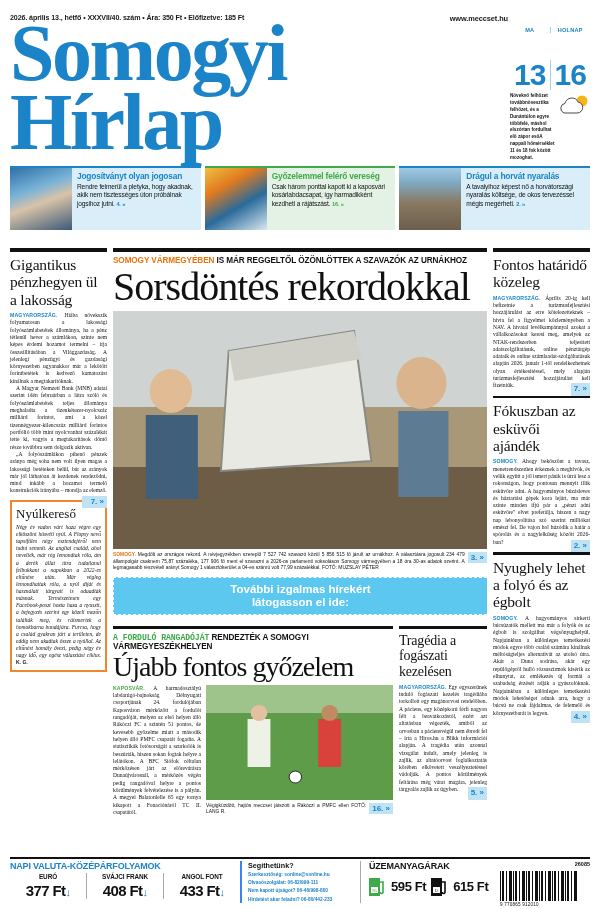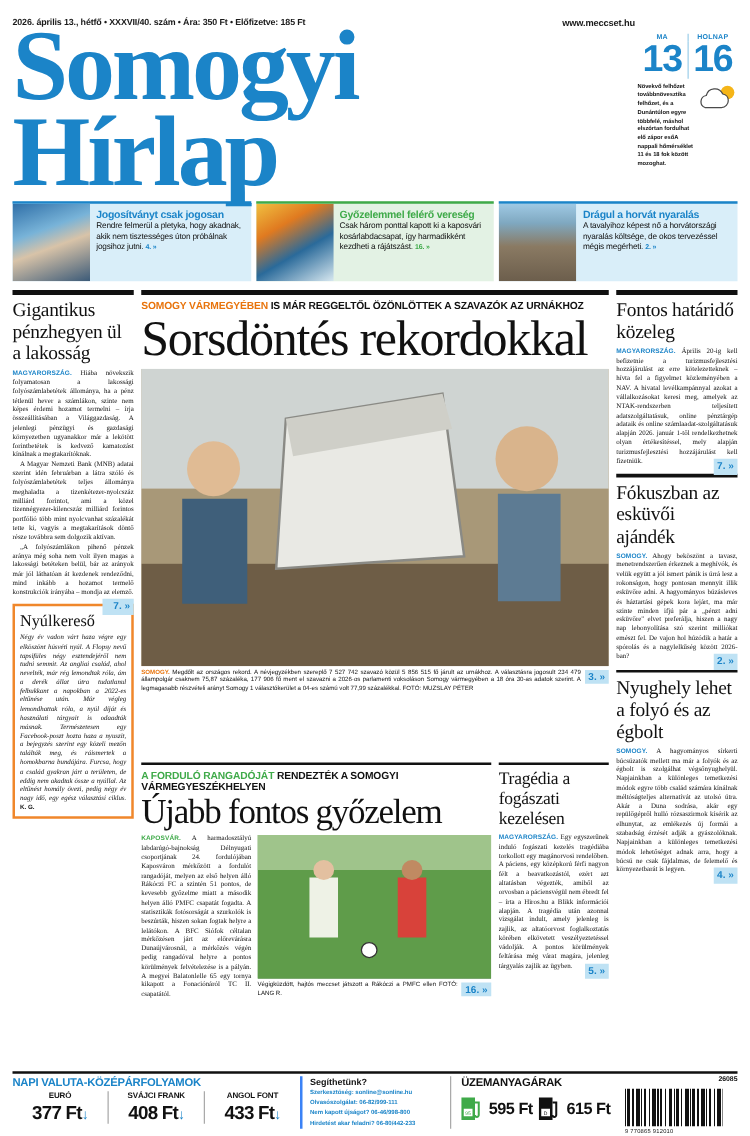--- a/index.html
+++ b/index.html
@@ -21,42 +21,42 @@
     font-family: "Liberation Serif", serif;
     font-size: 80px; line-height: 0.86;
     font-weight: bold; color: #1b84c8;
     letter-spacing: -2.5px;
     margin-top: -4px;
     width: 500px;
   }
   .weatherbox { width: 80px; padding-top: 4px; }
   .wb-heads { display: flex; }
   .wb-h { flex: 1; text-align: center; font-size: 5.6px; font-weight: bold; color: #1b84c8; letter-spacing: .2px; }
-  .wb-temps { display: flex; border-top: none; }
+  .wb-temps { display: flex; border-top: none; margin-top: 27px; }
   .wb-t { flex: 1; text-align: center; font-size: 30px; font-weight: bold; color: #1b84c8; line-height: 1; letter-spacing: -1px; }
   .wb-t:first-child { border-right: 1px solid #9fd0ea; }
   .wb-h:first-child { border-right: 1px solid #9fd0ea; }
   .wb-body { display: flex; gap: 2px; margin-top: 3px; }
   .wb-text { font-size: 4.6px; line-height: 1.5; color: #111; font-weight: bold; width: 48px; }
   .wb-icon { width: 30px; height: 26px; position: relative; }
 
   
   .teasers { display: flex; gap: 4px; margin-top: 4px; }
   .teaser { flex: 1; background: #d9eef9; display: flex; height: 64px; overflow: hidden; border-top: 2px solid #1b84c8; }
   .teaser.green { border-top-color: #3faa49; background: #e3f2e4; }
   .teaser-img { width: 62px; flex: 0 0 62px; position: relative; overflow: hidden; }
   .teaser-txt { padding: 4px 4px 2px 5px; flex: 1; }
   .teaser-h { font-size: 8.4px; font-weight: bold; color: #1b84c8; line-height: 1.1; margin-bottom: 1.5px; letter-spacing: -.2px; }
   .teaser.green .teaser-h { color: #3faa49; }
   .teaser-d { font-size: 6.6px; line-height: 1.28; color: #111; letter-spacing: -.15px; }
   .teaser-d .pg { font-weight: bold; color: #1b84c8; font-size: 5.6px; }
   .teaser.green .teaser-d .pg { color: #3faa49; }
 
   
-  .grid { display: flex; gap: 6px; margin-top: 7px; }
+  .grid { display: flex; gap: 6px; margin-top: 18px; }
   .col-left { width: 97px; flex: 0 0 97px; }
   .col-mid { flex: 1; }
   .col-right { width: 97px; flex: 0 0 97px; }
 
   .rule-thick { height: 4px; background: #111; margin-bottom: 4px; }
   .rule-med { height: 2.5px; background: #111; margin: 6px 0 4px; }
 
   .serif-head {
     font-family: "Liberation Serif", serif;
     font-size: 15.5px; line-height: 1.12; color: #111; font-weight: normal;
@@ -69,21 +69,21 @@
   }
   .body-text p { text-indent: 6px; }
   .body-text p:first-child { text-indent: 0; }
   .kicker-place { font-family: "Liberation Sans", sans-serif; font-weight: bold; font-size: 5.2px; color: #1b84c8; letter-spacing: .1px; }
   .pagelink { display: inline-block; background: #bfe2f4; color: #1b84c8; font-family: "Liberation Sans", sans-serif;
               font-weight: bold; font-size: 8px; padding: 1px 3px; float: right; margin: 1px 0 0 3px; }
 
   
   .mid-kicker { font-size: 8.2px; font-weight: bold; color: #111; letter-spacing: -.1px; margin: 1px 0 2px; }
   .mid-kicker .hl { color: #e8740c; }
-  .mid-kicker.green .hl { color: #3faa49; }
+  .mid-kicker.green .hl { color: #3faa49; font-family: Liberation Mono, monospace; }
   .mid-title {
     font-family: "Liberation Serif", serif; font-size: 40px; line-height: 1;
     color: #111; letter-spacing: -1px; margin-bottom: 4px;
   }
   .mid-title.small { font-size: 28px; }
   .photo { width: 100%; position: relative; overflow: hidden; }
   .caption { font-size: 4.9px; line-height: 1.38; color: #111; text-align: justify; margin-top: 3px; }
   .caption .lead { color: #e8740c; font-weight: bold; }
   .cap-pg { display: inline-block; background: #bfe2f4; color: #1b84c8; font-weight: bold; font-size: 8px; padding: 0 3px; float: right; margin-left: 3px; }
 
@@ -172,21 +172,21 @@
       </div>
     </div>
   </div>
 
   <div class="teasers">
     <div class="teaser">
       <div class="teaser-img">
           <div class="ph ph-car"></div>
         </div>
       <div class="teaser-txt">
-        <div class="teaser-h">Jogosítványt csak jogosan</div>
+        <div class="teaser-h">Jogosítványt olyan jogosan</div>
         <div class="teaser-d"><span>Rendre felmerül a pletyka, hogy akadnak, akik nem tisztességes úton próbálnak jogsihoz jutni.</span> <span class="pg">4. »</span></div>
       </div>
     </div>
     <div class="teaser green">
       <div class="teaser-img">
           <div class="ph ph-ball"></div>
         </div>
       <div class="teaser-txt">
         <div class="teaser-h">Győzelemmel felérő vereség</div>
         <div class="teaser-d"><span>Csak három ponttal kapott ki a kaposvári kosárlabdacsapat, így harmadikként kezdheti a rájátszást.</span> <span class="pg">16. »</span></div>
@@ -243,20 +243,23 @@
         </svg>
       </div>
       <div class="caption">
         <span class="cap-pg">3. »</span>
         <span class="lead">SOMOGY.</span>
         <span>Megdőlt az országos rekord. A névjegyzékben szereplő 7 527 742 szavazó közül 5 856 515 fő járult az urnákhoz. A választásra jogosult 234 479 állampolgár csaknem 75,87 százaléka, 177 906 fő ment el szavazni a 2026-os parlamenti voksoláson Somogy vármegyében a 18 óra 30-as adatok szerint. A legmagasabb részvételi arányt Somogy 1 választókerület a 04-es számú volt 77,99 százalékkal.</span>
         <span>FOTÓ: MUZSLAY PÉTER</span>
       </div>
 
       <div class="banner">
+        <div class="banner-l">
+          <span><span>További izgalmas hírekért</span><br><span>látogasson el ide:</span></span>
+        </div>
       </div>
 
       <div style="display:flex;gap:6px;margin-top:5px">
         <div style="flex:1">
           <div class="rule-med"></div>
           <div class="mid-kicker green">
             <span class="hl" style="color:#3faa49">A FORDULÓ RANGADÓJÁT</span>
             <span>RENDEZTÉK A SOMOGYI VÁRMEGYESZÉKHELYEN</span>
           </div>
           <div class="mid-title small">Újabb fontos győzelem</div>

